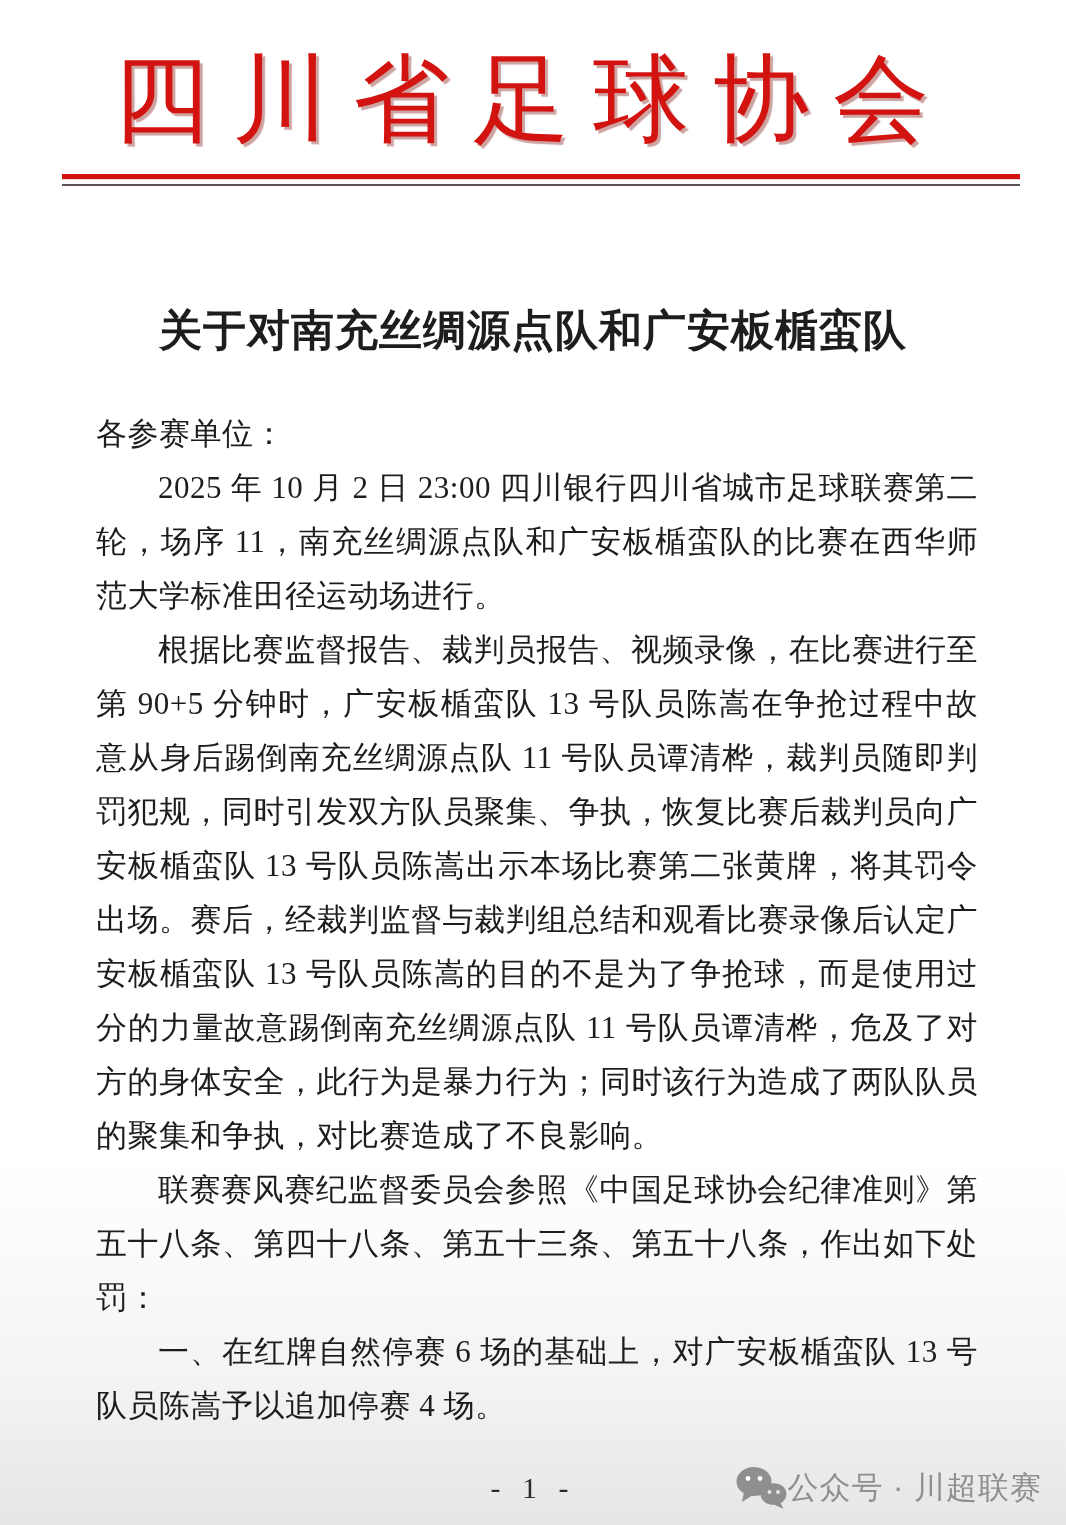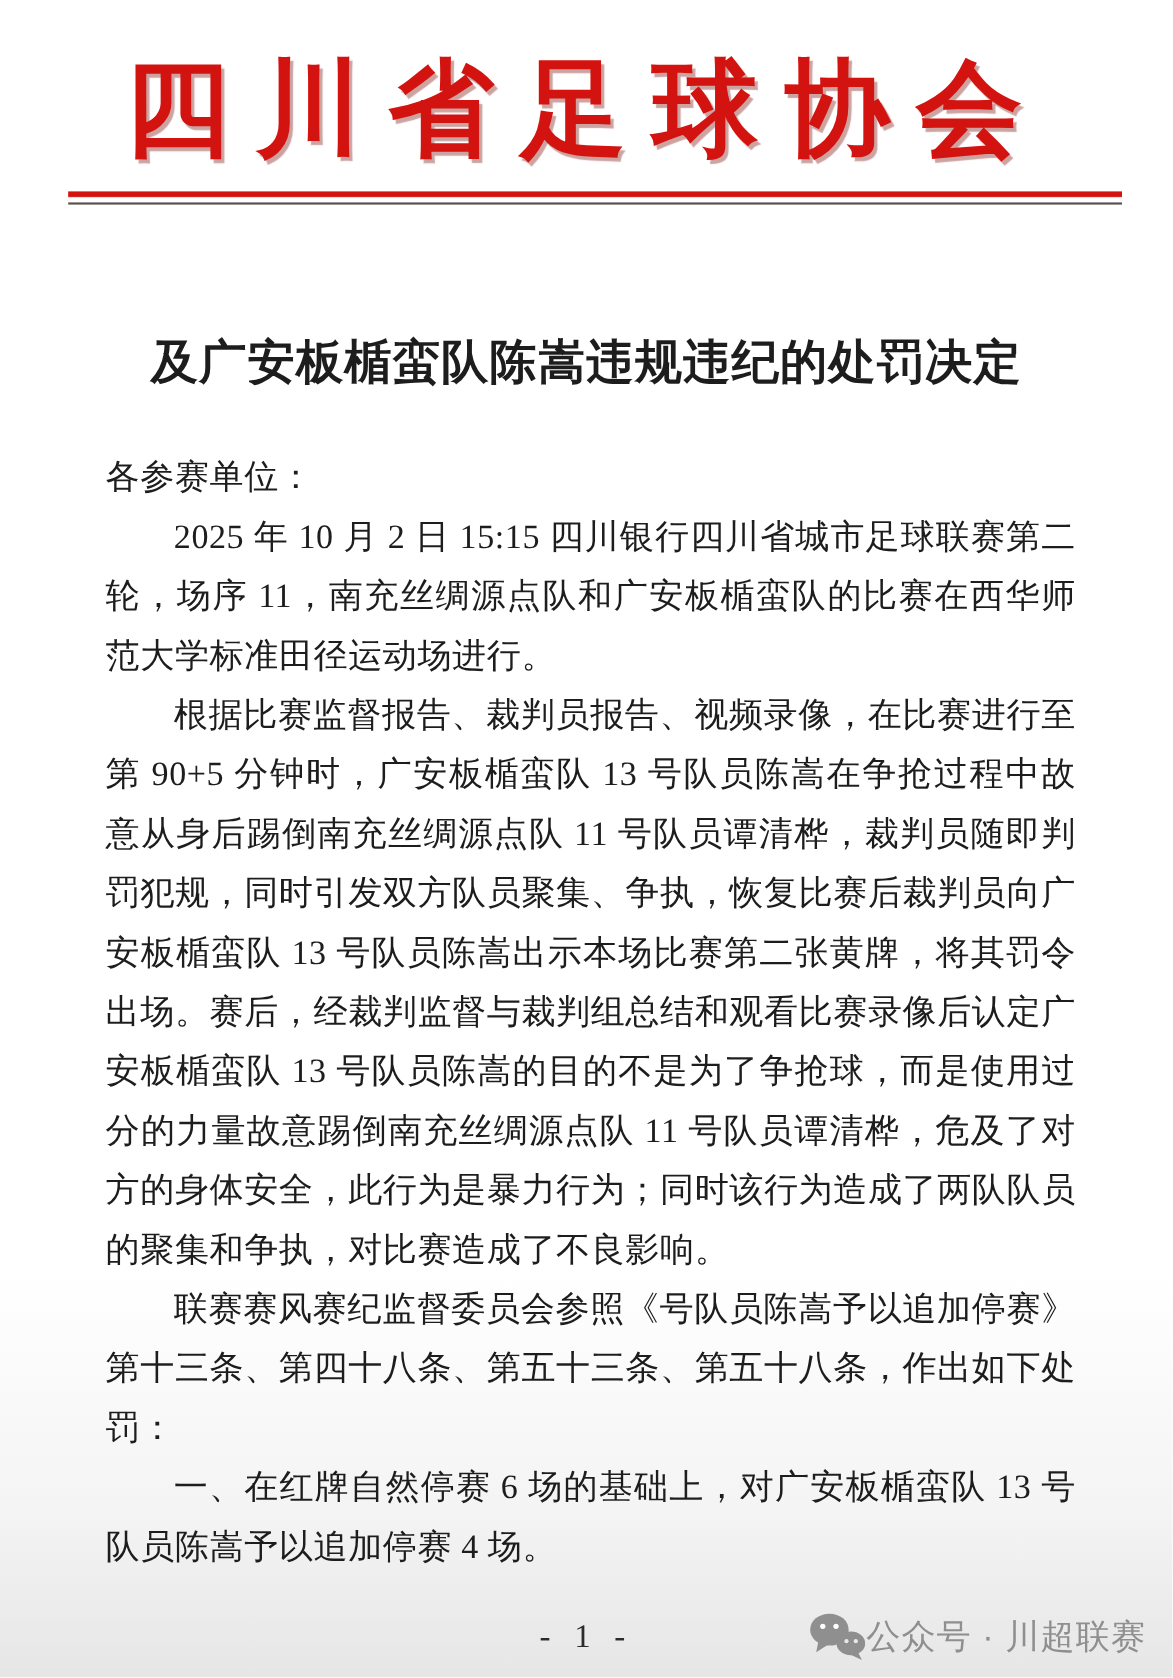--- a/index.html
+++ b/index.html
@@ -16,21 +16,21 @@
 
   
   .letterhead {
     margin: 0;
     padding-top: 44px;
     height: 112px;
     line-height: 112px;
     text-align: center;
     white-space: nowrap;
     font-size: 96px;
-    font-weight: 700;
+    font-weight: 400;
     letter-spacing: 24px;
     color: var(--accent_red, #d31310);
     text-shadow: 3px 3px 1px rgba(120, 14, 8, 0.38);
   }
   .head-rule { margin: 18px 46px 0 62px; }
   .head-rule .thick { height: 5px; background: var(--accent_red, #d31310); box-shadow: 0 1px 0 rgba(255,180,170,0.55); }
   .head-rule .thin  { height: 2px; margin-top: 5px; background: var(--rule_shadow, #5c5150); }
 
   
   .doc-title {
@@ -83,29 +83,29 @@
 
   <header>
     <h1 class="letterhead">四川省足球协会</h1>
     <div class="head-rule">
       <div class="thick"></div>
       <div class="thin"></div>
     </div>
   </header>
 
   <h2 class="doc-title">
-    <span>及广安板楯蛮队陈嵩违规违纪的处罚决定</span><br>
+    <span>关于对南充丝绸源点队和广安板楯蛮队</span><br>
   </h2>
 
   <main class="content">
     <p class="salutation">各参赛单位：</p>
     <div>
-        <p class="para">2025 年 10 月 2 日 15:15 四川银行四川省城市足球联赛第二轮，场序 11，南充丝绸源点队和广安板楯蛮队的比赛在西华师范大学标准田径运动场进行。</p>
+        <p class="para">2025 年 10 月 2 日 23:00 四川银行四川省城市足球联赛第二轮，场序 11，南充丝绸源点队和广安板楯蛮队的比赛在西华师范大学标准田径运动场进行。</p>
         <p class="para">根据比赛监督报告、裁判员报告、视频录像，在比赛进行至第 90+5 分钟时，广安板楯蛮队 13 号队员陈嵩在争抢过程中故意从身后踢倒南充丝绸源点队 11 号队员谭清桦，裁判员随即判罚犯规，同时引发双方队员聚集、争执，恢复比赛后裁判员向广安板楯蛮队 13 号队员陈嵩出示本场比赛第二张黄牌，将其罚令出场。赛后，经裁判监督与裁判组总结和观看比赛录像后认定广安板楯蛮队 13 号队员陈嵩的目的不是为了争抢球，而是使用过分的力量故意踢倒南充丝绸源点队 11 号队员谭清桦，危及了对方的身体安全，此行为是暴力行为；同时该行为造成了两队队员的聚集和争执，对比赛造成了不良影响。</p>
-        <p class="para">联赛赛风赛纪监督委员会参照《号队员陈嵩予以追加停赛》第十三条、第四十八条、第五十三条、第五十八条，作出如下处罚：</p>
+        <p class="para">联赛赛风赛纪监督委员会参照《中国足球协会纪律准则》第五十八条、第四十八条、第五十三条、第五十八条，作出如下处罚：</p>
         <p class="para">一、在红牌自然停赛 6 场的基础上，对广安板楯蛮队 13 号队员陈嵩予以追加停赛 4 场。</p>
       </div>
   </main>
 
   <div class="page-number">- 1 -</div>
 
   <div class="watermark">
     <span>
       <svg width="52" height="44" viewBox="0 0 52 44" aria-hidden="true">
         <g fill="#8f8f8f">

